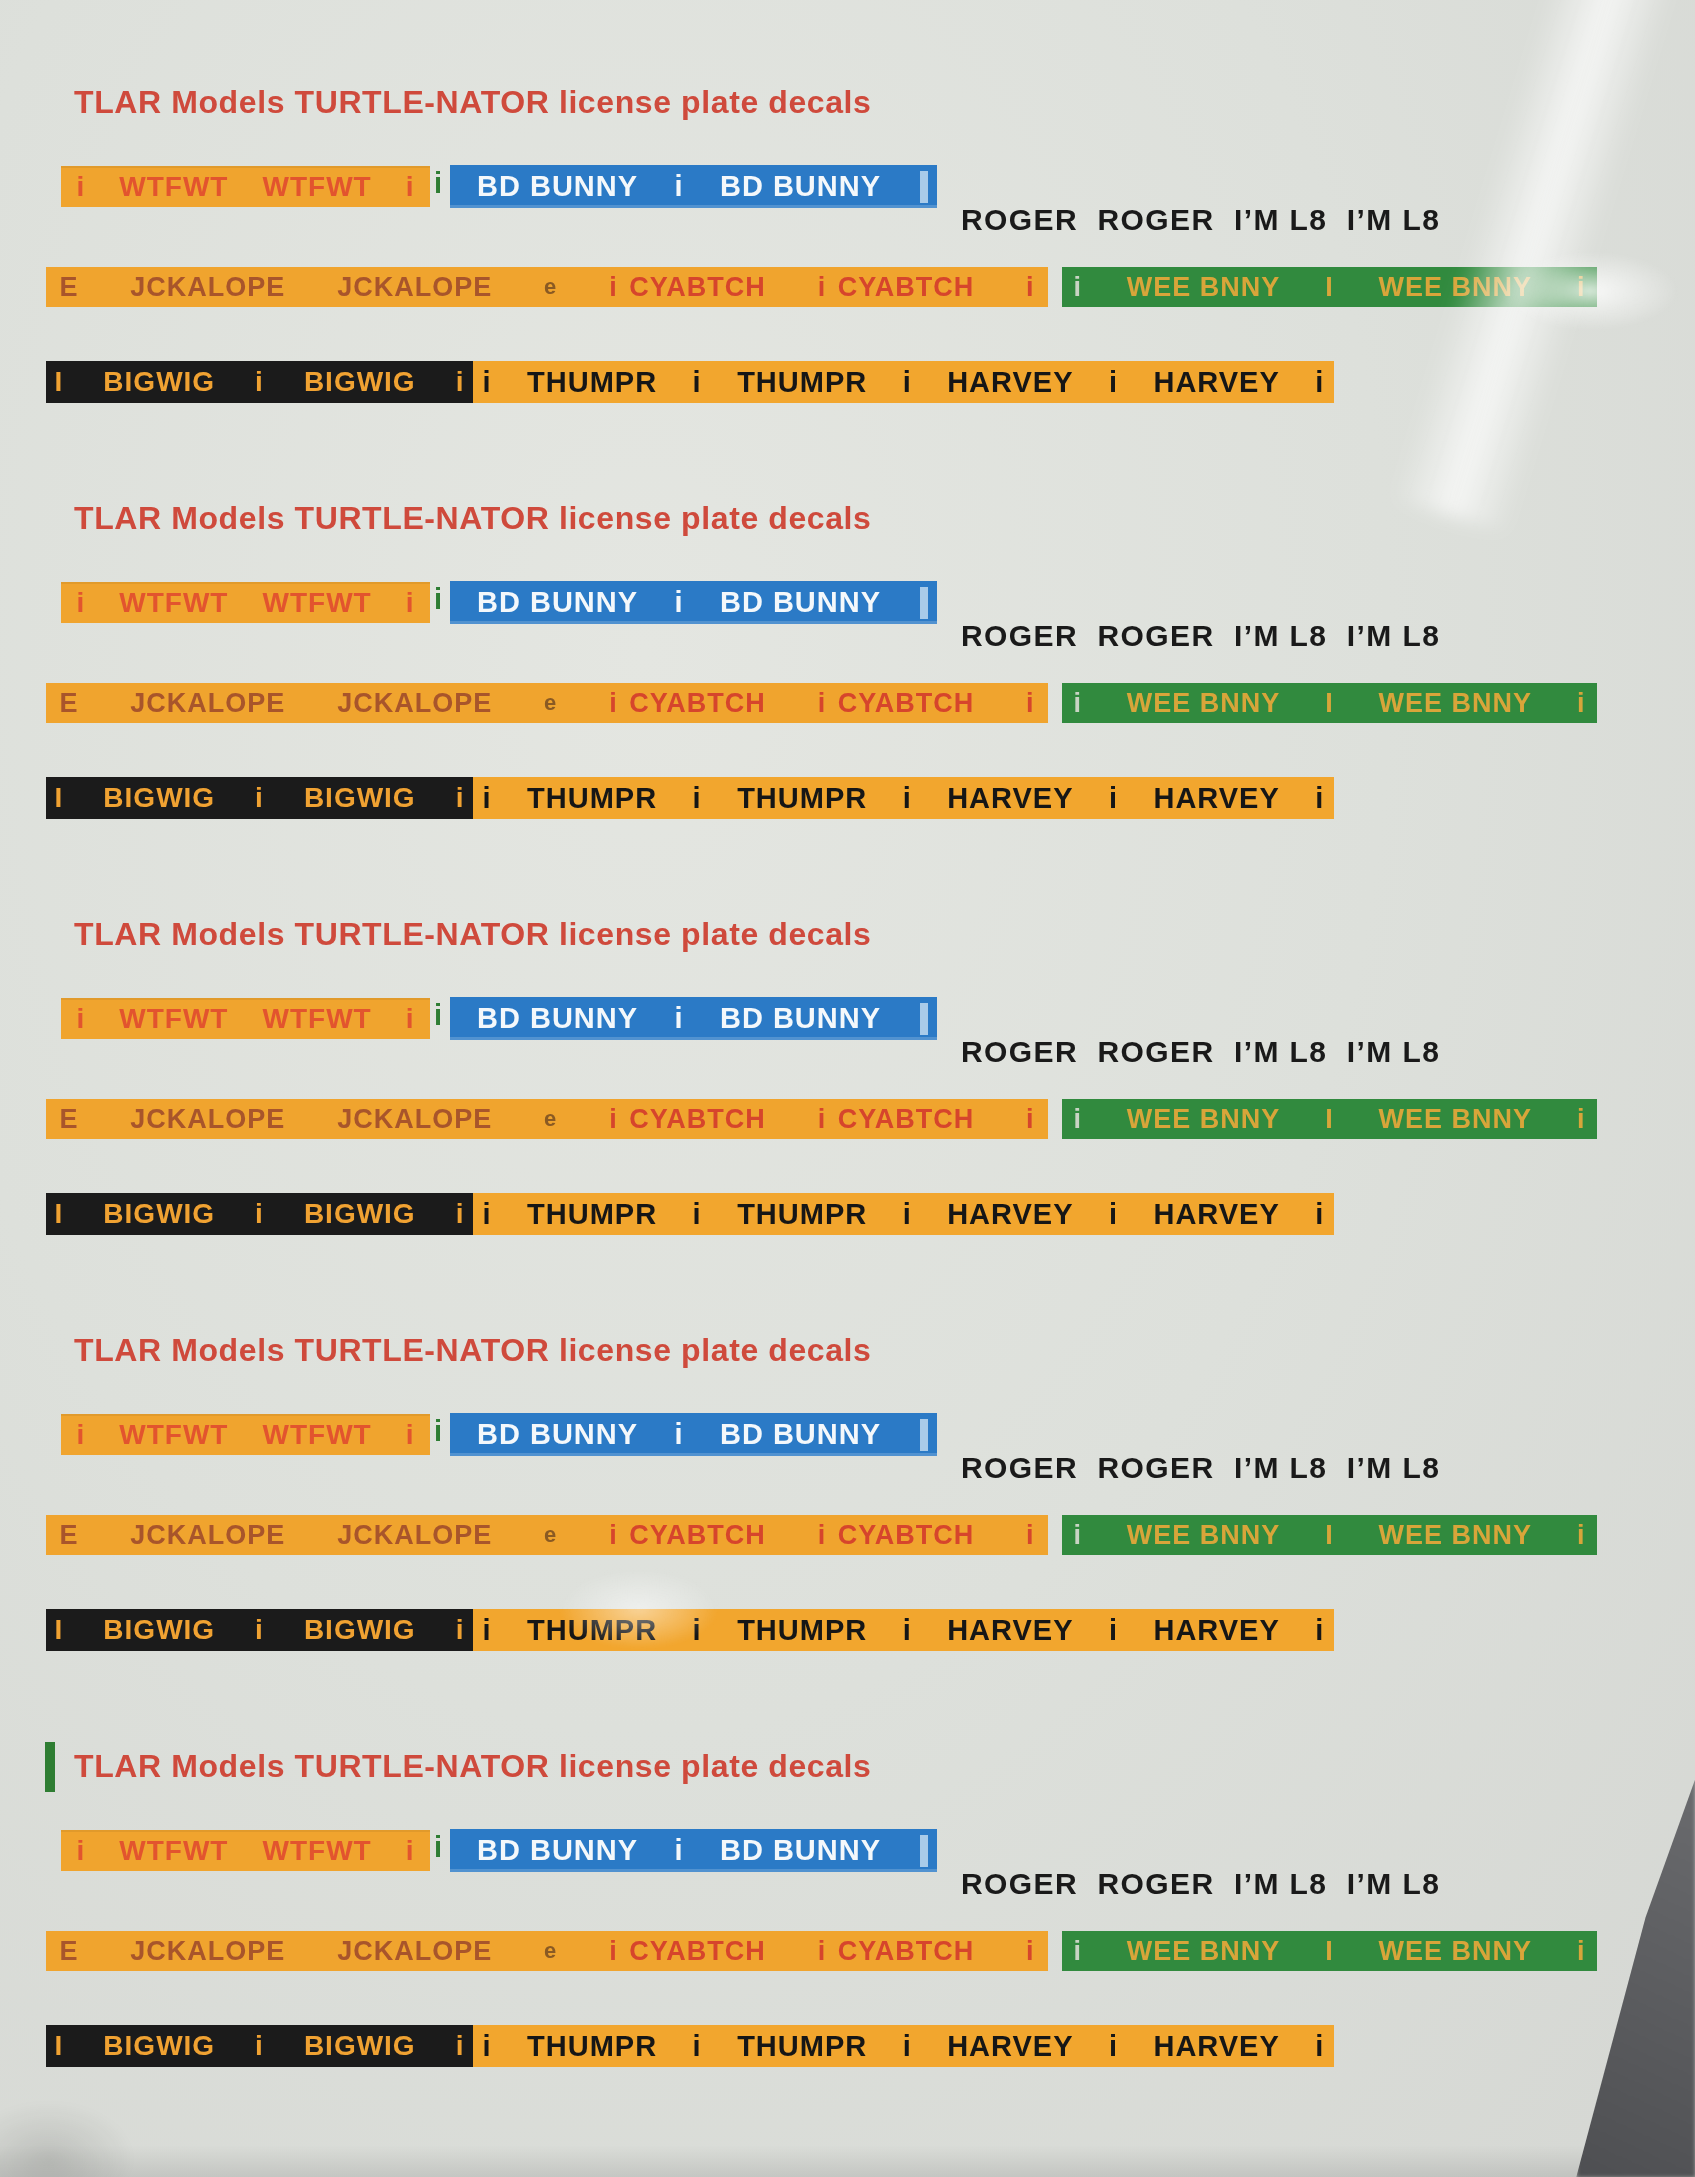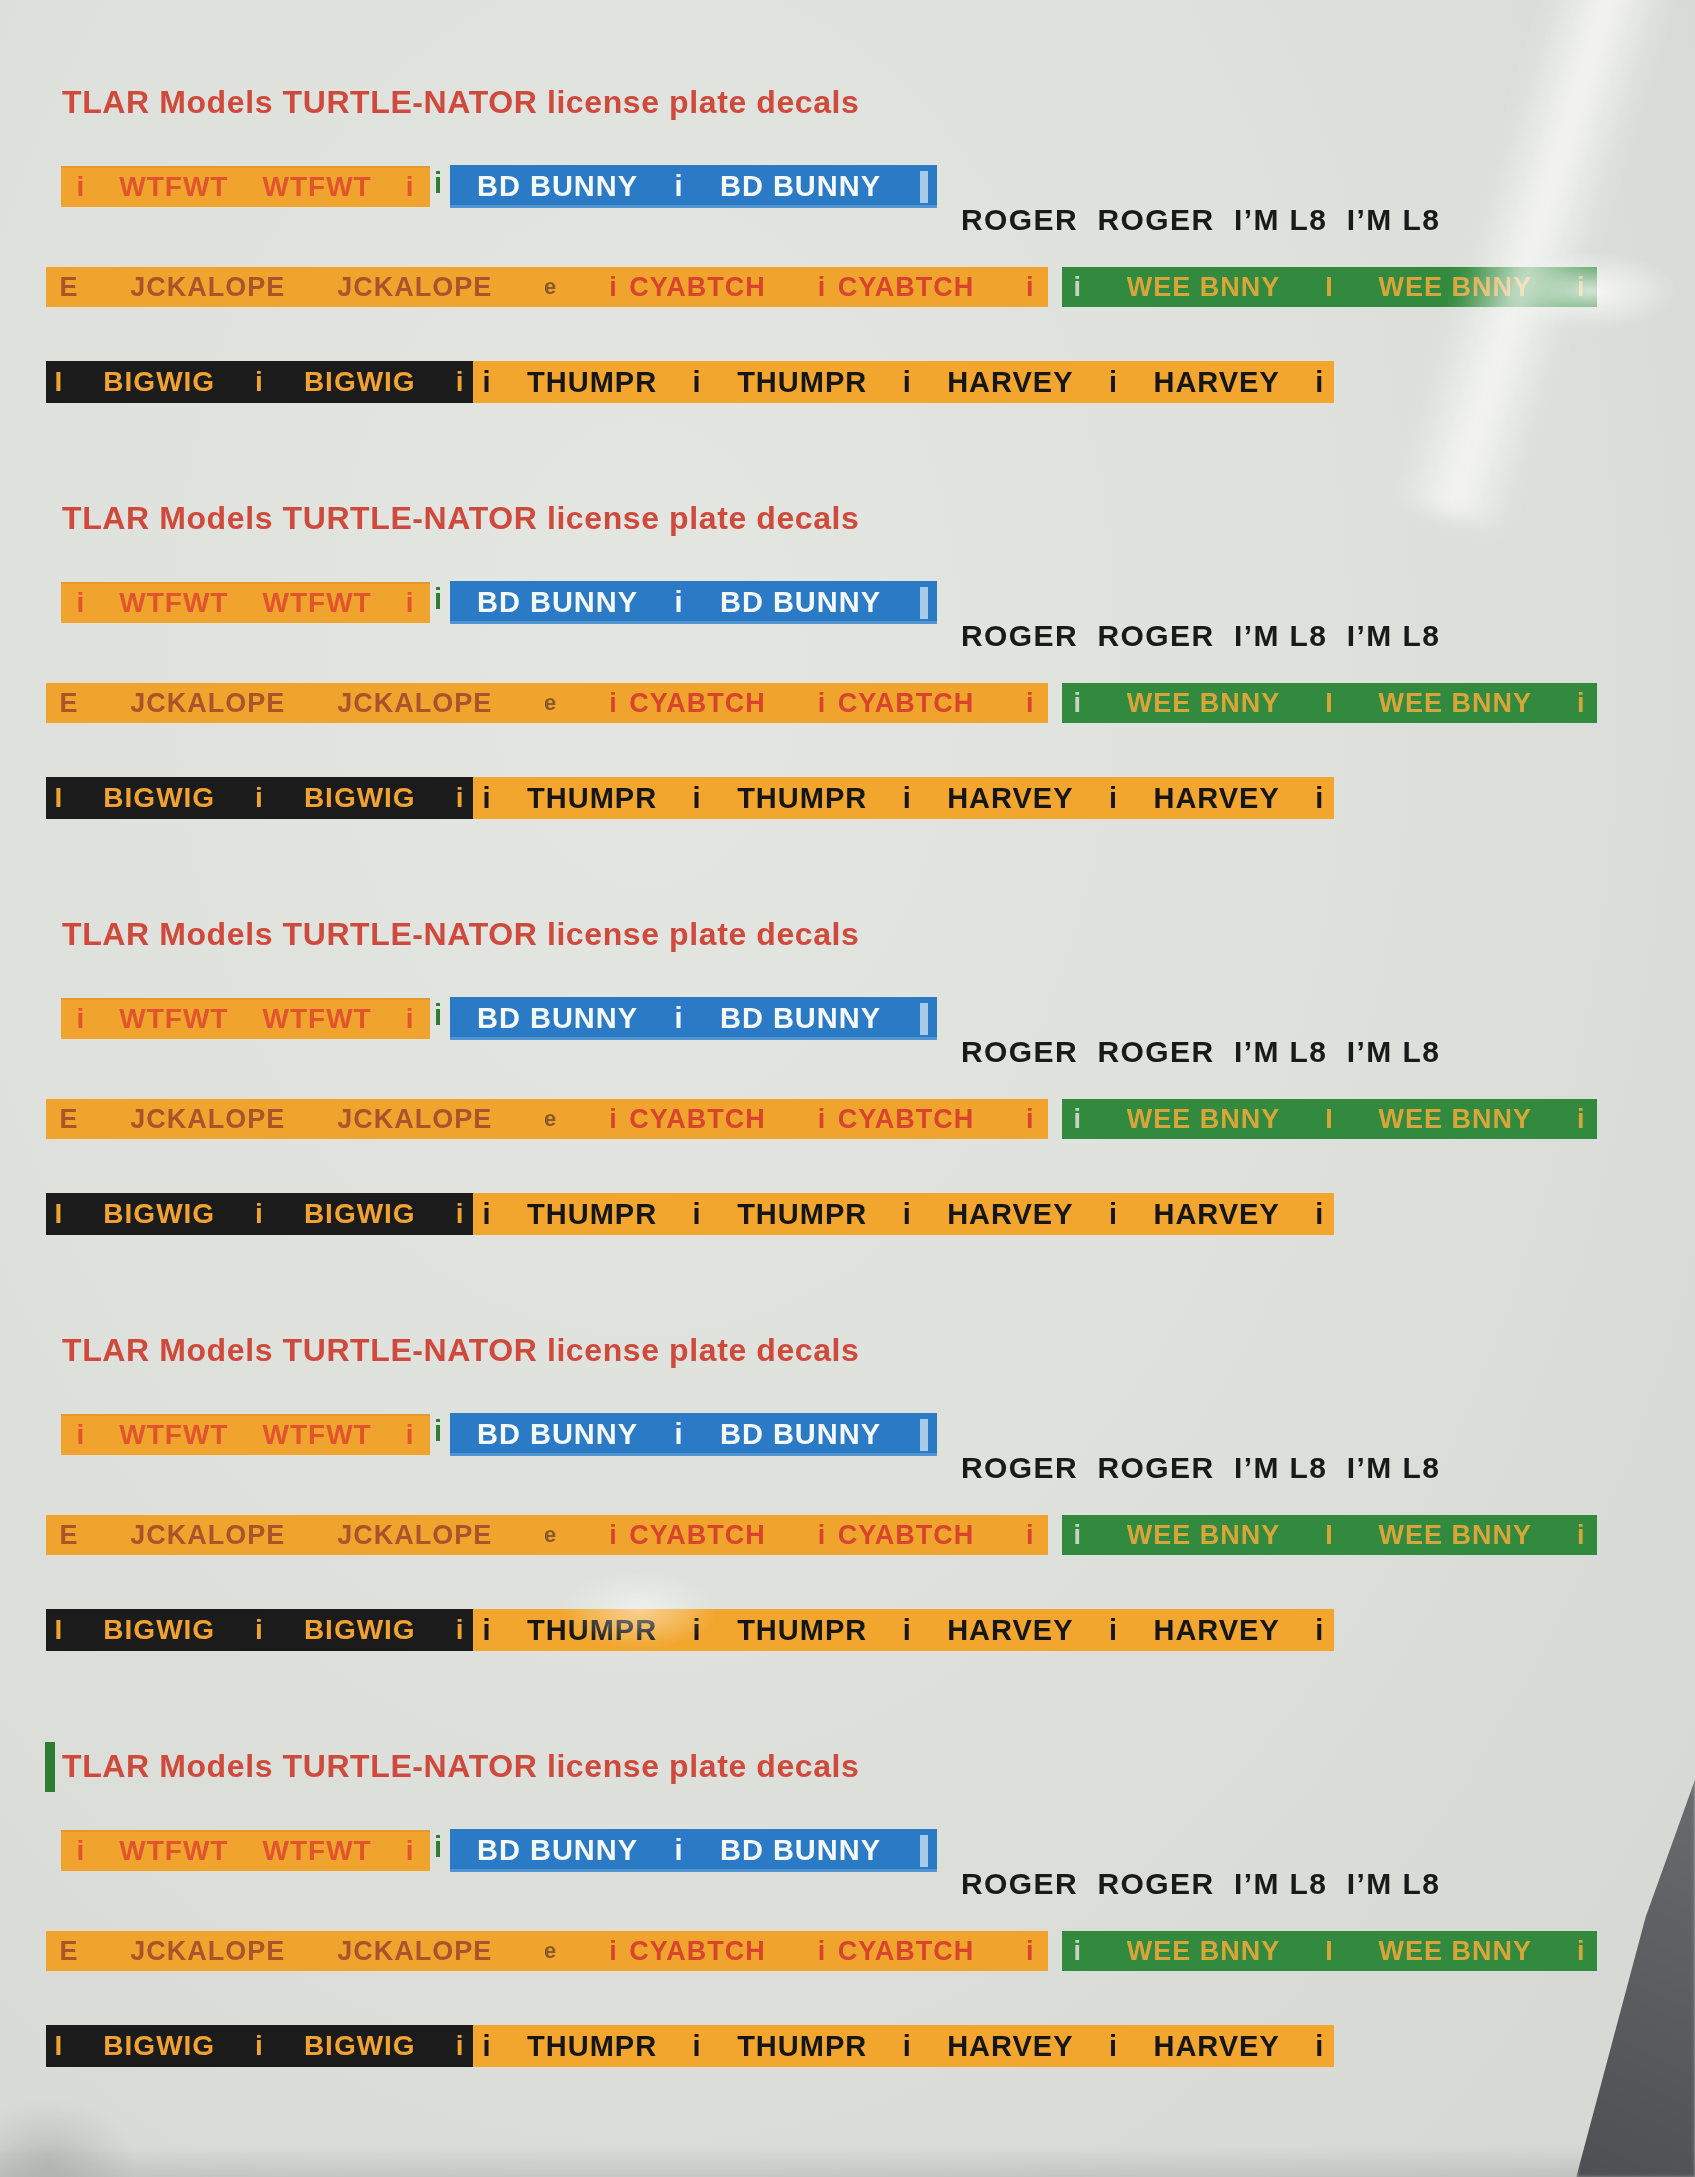--- a/index.html
+++ b/index.html
@@ -12,21 +12,21 @@
 
   .decal-block{position:absolute;left:0;width:1696px;height:416px;}
   .decal-block:nth-of-type(1){top:82px;}
   .decal-block:nth-of-type(2){top:498px;}
   .decal-block:nth-of-type(3){top:914px;}
   .decal-block:nth-of-type(4){top:1330px;}
   .decal-block:nth-of-type(5){top:1746px;}
 
   .title-row{position:absolute;left:62px;top:0;height:40px;display:flex;align-items:center;}
   .title-mark{position:absolute;left:-17.3px;top:-3.8px;width:10.6px;height:50px;background:#2e7d32;}
-  .block-title{margin:0;font-size:32px;font-weight:700;color:#cf4a3c;letter-spacing:0.6px;white-space:pre;}
+  .block-title{margin:12px;font-size:32px;font-weight:700;color:#cf4a3c;letter-spacing:0.6px;white-space:pre;}
 
   .row{position:absolute;left:0;width:100%;height:46px;}
   .row1{top:84px;}
   .row2{top:185px;}
   .row3{top:279px;}
 
   .plate{position:absolute;display:flex;align-items:center;justify-content:space-between;
          font-weight:700;box-sizing:border-box;}
   .plate span{white-space:pre;}
 

